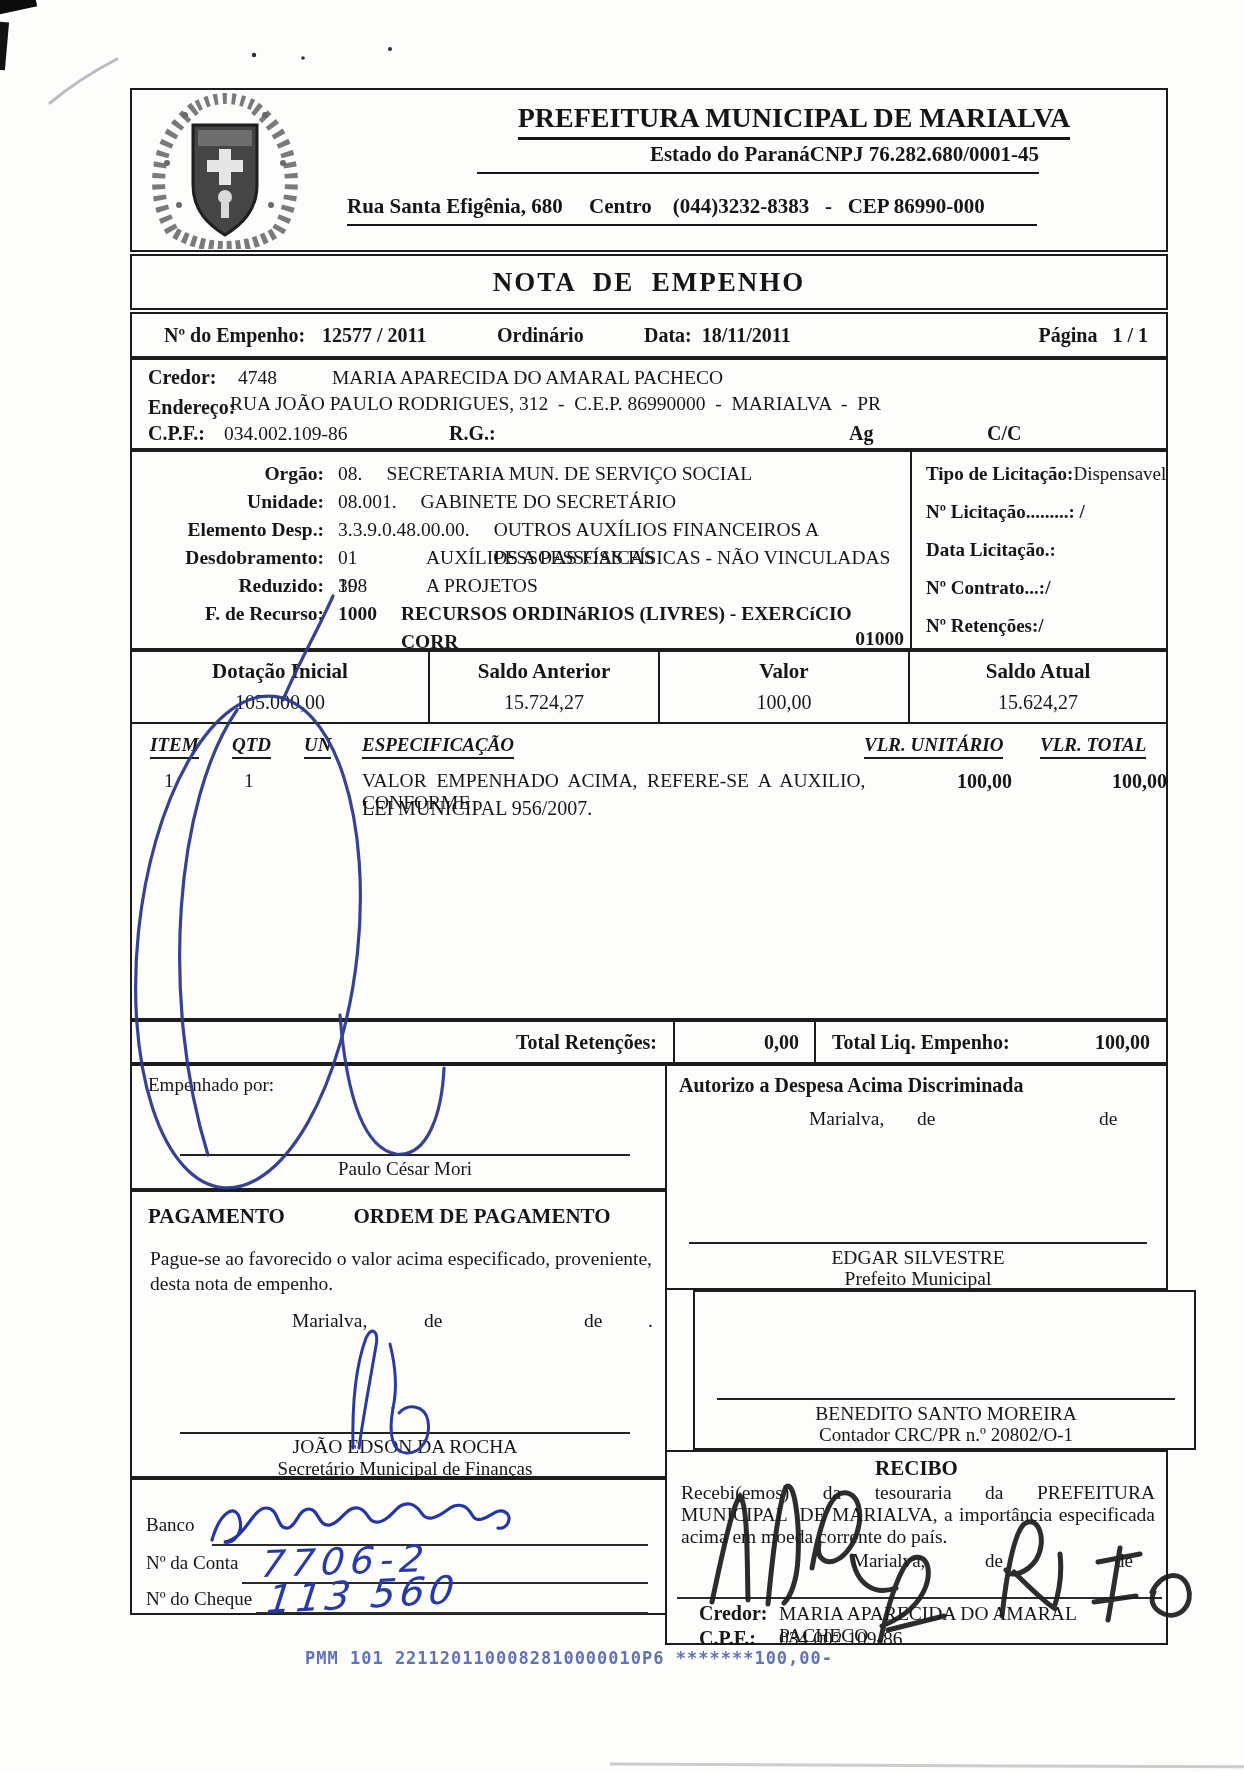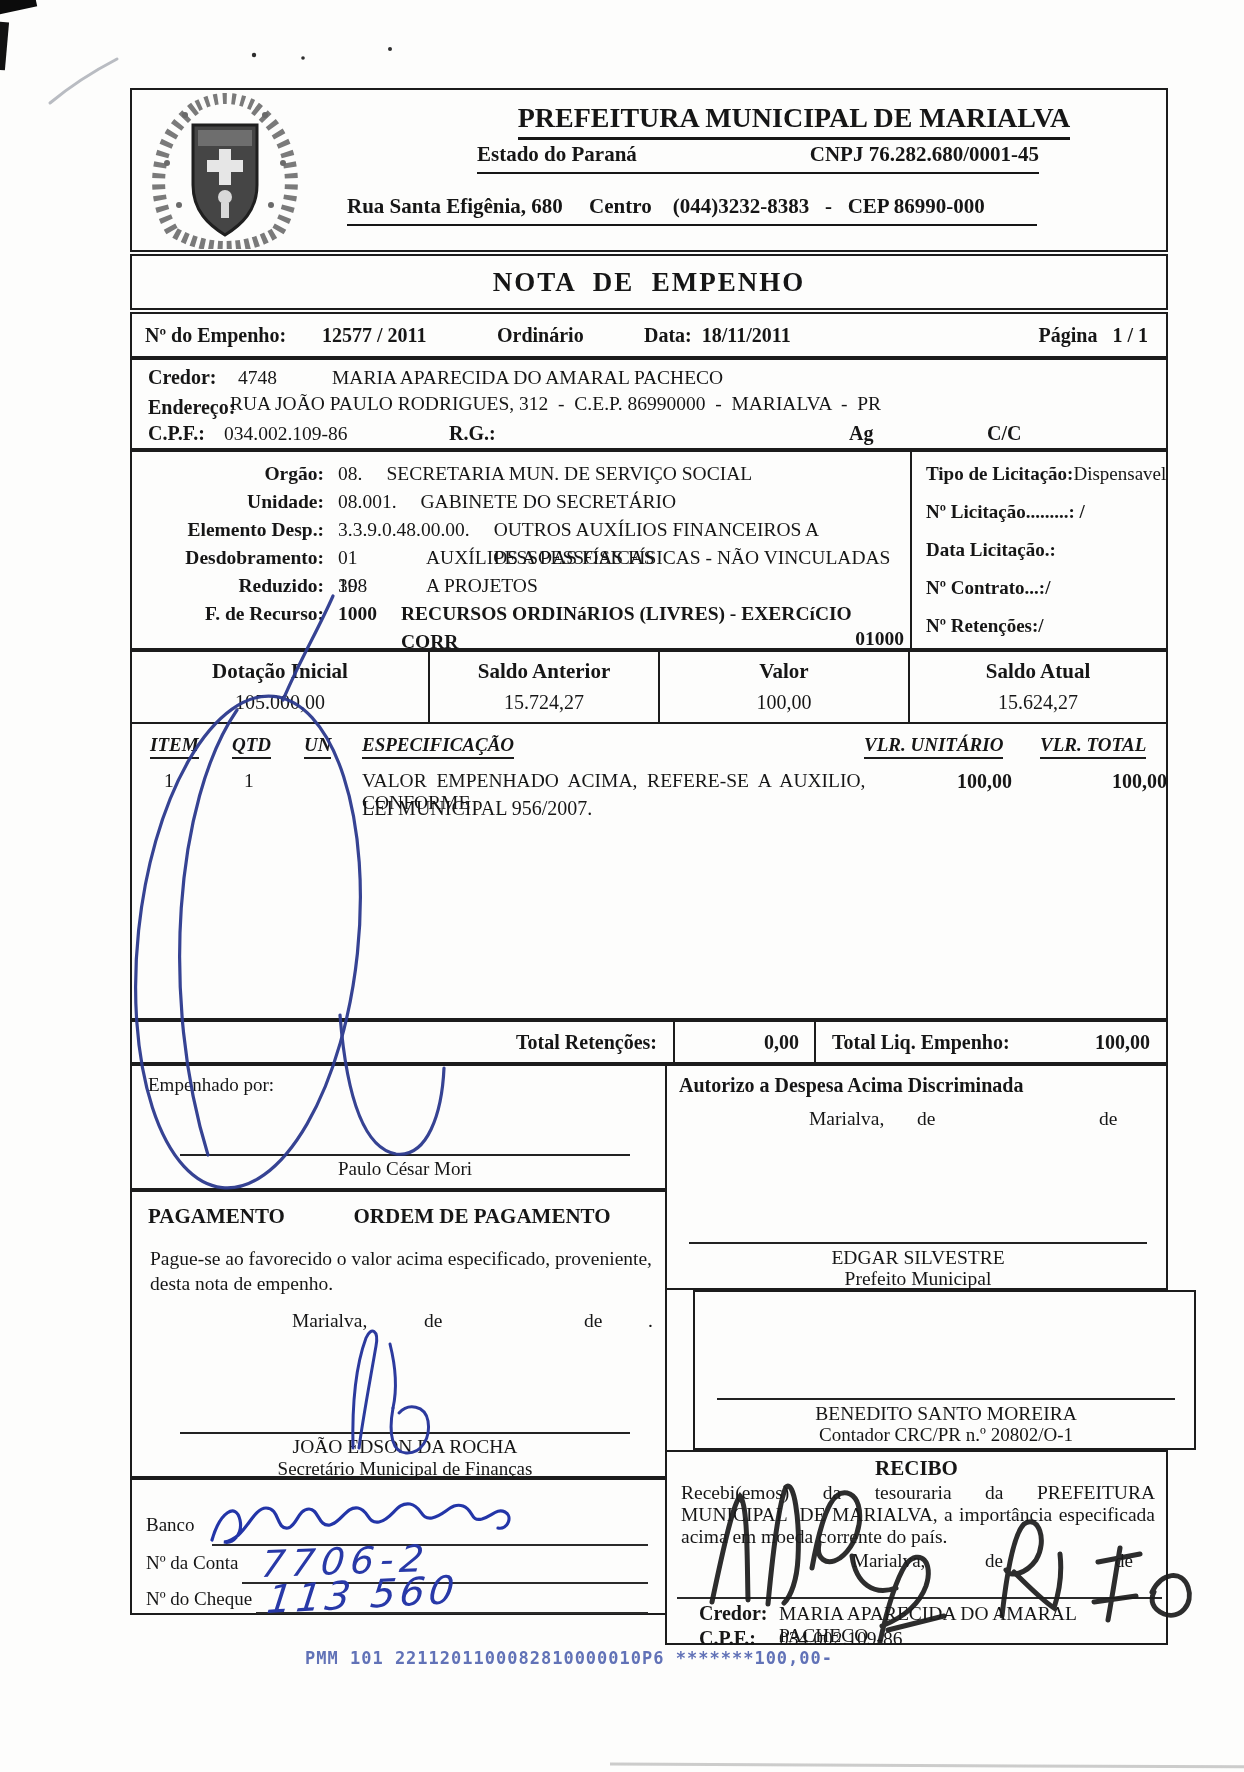--- a/index.html
+++ b/index.html
@@ -56,35 +56,35 @@
           <circle cx="120" cy="22" r="3"></circle>
         <circle cx="22" cy="70" r="3"></circle>
           <circle cx="138" cy="70" r="3"></circle>
         <circle cx="34" cy="112" r="3"></circle>
           <circle cx="126" cy="112" r="3"></circle>
       </g>
     </svg>
     <div class="abs ctr" style="left:322px;top:12px;width:680px;font-size:28px;font-weight:bold;">
       <span style="display:inline-block;border-bottom:3px solid #161616;padding-bottom:3px;">PREFEITURA MUNICIPAL DE MARIALVA</span>
     </div>
-    <div class="abs" style="left:345px;top:52px;width:562px;display:flex;justify-content:space-between;
+    <div class="abs" style="left:345px;top:52px;width:562px;display:flex;justify-content:flex-end;
                 font-size:21px;font-weight:bold;border-bottom:2.5px solid #161616;padding-bottom:5px;">
       <span>Estado do Paraná</span>
       <span>CNPJ 76.282.680/0001-45</span>
     </div>
     <div class="abs pre" style="left:215px;top:104px;width:690px;font-size:21px;font-weight:bold;
                 border-bottom:2.5px solid #161616;padding-bottom:5px;">Rua Santa Efigênia, 680     Centro    (044)3232-8383   -   CEP 86990-000</div>
   </div>
 
   <div class="box ctr" style="left:130px;top:254px;width:1038px;height:56px;line-height:52px;font-size:27px;font-weight:bold;">
     <span class="pre" style="letter-spacing:2px;">NOTA  DE  EMPENHO</span>
   </div>
 
   <div class="box" style="left:130px;top:312px;width:1038px;height:46px;font-size:20px;">
-    <span class="abs b" style="left:13px;top:10px;">Nº do Empenho:</span>
+    <span class="abs b" style="left:32px;top:10px;">Nº do Empenho:</span>
     <span class="abs b" style="left:190px;top:10px;">12577 / 2011</span>
     <span class="abs b" style="left:365px;top:10px;">Ordinário</span>
     <span class="abs b pre" style="left:512px;top:10px;">Data:  18/11/2011</span>
     <span class="abs b pre" style="left:830px;top:10px;width:186px;text-align:right;">Página   1 / 1</span>
   </div>
 
   <div class="box" style="left:130px;top:358px;width:1038px;height:92px;font-size:19.5px;">
     <span class="abs b" style="left:16px;top:6px;font-size:20px;">Credor:</span>
     <span class="abs" style="left:106px;top:7px;">4748</span>
     <span class="abs" style="left:200px;top:7px;">MARIA APARECIDA DO AMARAL PACHECO</span>

